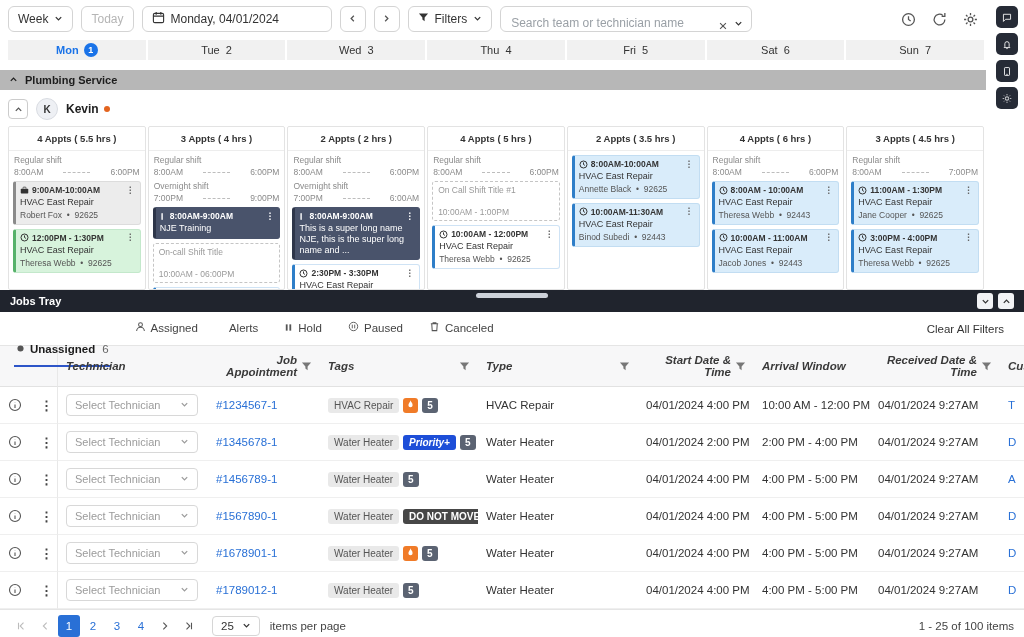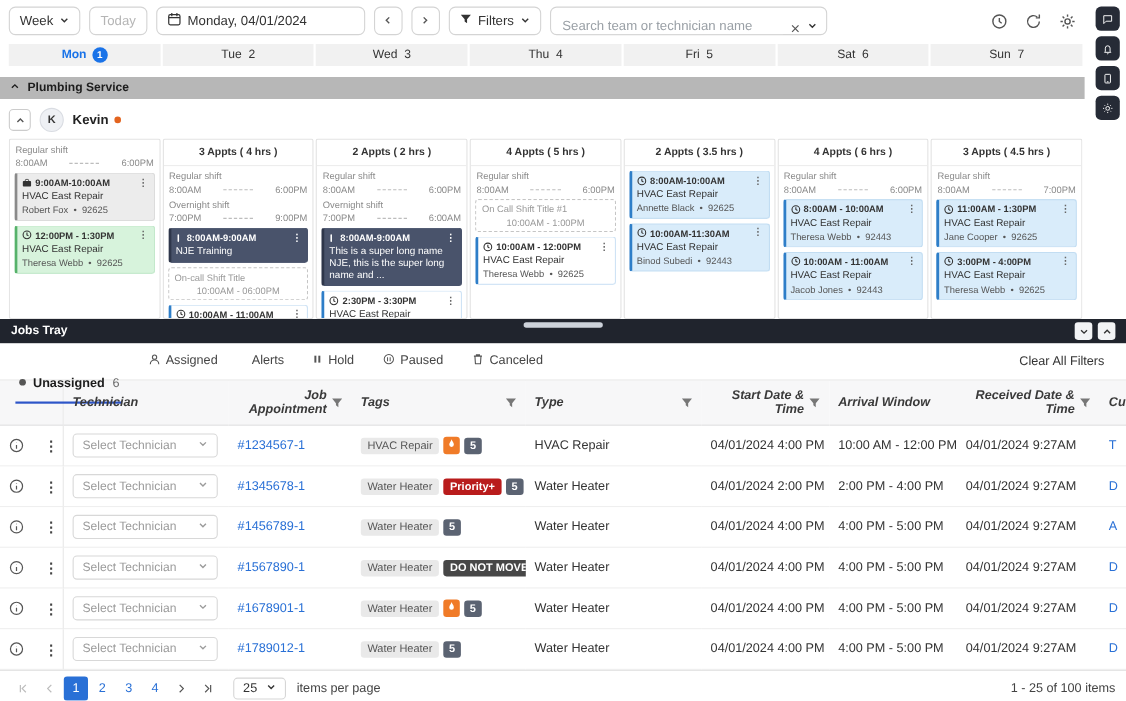--- a/index.html
+++ b/index.html
@@ -60,21 +60,21 @@
   .kebab-s { margin-left:auto; color:#666; font-weight:bold; font-size:9px; line-height:1; cursor:pointer; }
   .event-title { font-weight:normal; font-size:9px; margin-top:2px; line-height:1.2; }
   .event-who { font-size:8.5px; color:#555; margin-top:2px; }
   .event.gray  { background:#ececec; border-color:#dcdcdc; border-left-color:#8a8a8a; }
   .event.green { background:#d7f3dc; border-color:#c3e8cb; border-left-color:#56b26a; }
   .event.blue  { background:#d9ecfa; border-color:#c2ddf2; border-left-color:#2e7ec8; }
   .event.white { background:#fff; border-color:#cfe3f5; border-left-color:#2e7ec8; }
   .event.navy  { background:#49536b; border-color:#49536b; border-left-color:#2e364a; color:#fff; }
   .event.navy .kebab-s { color:#fff; }
   .oncall { border:1px dashed #c5c5c5; border-radius:3px; padding:3px 5px; color:#999; font-size:8.5px; cursor:pointer; }
-  .oncall-time { margin-top:2px;text-align:center; }
+  .oncall-time { margin-top:12px; }
 
   
   .tray-header { background:#20242d; color:#fff; height:22px; display:flex; align-items:center; padding:0 10px; position:relative; }
   .tray-title { font-size:11px; font-weight:bold; }
   .handle { position:absolute; left:50%; top:3px; transform:translateX(-50%); width:72px; height:5px; background:#cdd2da; border-radius:3px; cursor:grab; }
   .tray-btns { margin-left:auto; display:flex; gap:5px; }
   .tray-btn { width:16px; height:16px; background:#f2f3f5; border:none; border-radius:3px; color:#333;
               display:flex; align-items:center; justify-content:center; cursor:pointer; padding:0; }
 
   .tabs { display:flex; align-items:center; gap:22px; padding:0 14px; height:34px; border-bottom:1px solid #e5e5e5; }
@@ -93,21 +93,21 @@
   td { padding:7px 8px; border-bottom:1px solid #efefef; vertical-align:middle; white-space:nowrap; overflow:hidden; }
   td.div-r, th.div-r { border-right:1px solid #e8e8e8; }
   .icon-btn { background:none; border:none; padding:0; color:#555; cursor:pointer; display:flex; }
   .kebab-btn { background:none; border:none; color:#444; font-size:13px; font-weight:bold; cursor:pointer; padding:0 2px; }
   .tech-select { display:flex; align-items:center; justify-content:space-between; border:1px solid #d8d8d8; border-radius:4px;
                  padding:4px 8px; width:132px; color:#9b9b9b; font-size:11px; background:#fff; cursor:pointer; }
   a.blue-link { color:#2970d6; text-decoration:none; cursor:pointer; }
   .tags { display:flex; gap:4px; align-items:center; }
   .chip { border-radius:3px; padding:2px 6px; font-size:10px; white-space:nowrap; display:flex; align-items:center; gap:2px; }
   .chip.gray   { background:#e9e9e9; color:#555; }
-  .chip.green  { background:#b91c1c; color:#fff; font-weight:bold; }
+  .chip.green  { background:#1d4ed8; color:#fff; font-weight:bold;font-style:italic; }
   .chip.dark   { background:#474747; color:#fff; font-weight:bold; }
   .chip.orange { background:#f07b28; color:#fff; padding:2px 4px; }
   .chip.slate  { background:#5b6372; color:#fff; padding:2px 5px; font-weight:bold; }
 
   .pager { display:flex; align-items:center; gap:4px; padding:6px 10px; border-top:1px solid #e5e5e5; font-size:11.5px; color:#555; height:32px; }
   .pg-btn { width:22px; height:22px; display:flex; align-items:center; justify-content:center; background:none; border:none;
             color:#555; cursor:pointer; border-radius:3px; padding:0; }
   .pg-btn.off { color:#bcbcbc; }
   .pg-num { width:22px; height:22px; display:flex; align-items:center; justify-content:center; color:#2970d6; background:none;
             border:none; font-size:11.5px; cursor:pointer; border-radius:3px; font-family:inherit; }
@@ -254,20 +254,21 @@
       </button>
     <div class="avatar">K</div>
     <div class="tech-name">
       <span>Kevin</span>
       <span class="status-dot"></span>
     </div>
   </div>
 
   <div class="calendar" id="calendar">
       <div class="cal-col">
+        <div class="appts">4 Appts ( 5.5 hrs )</div>
         <div class="col-body">
           <div class="shift">
             <div>Regular shift</div>
             <div class="shift-times">
               <span>8:00AM</span>
               <span class="shift-dash"></span>
               <span>6:00PM</span>
             </div>
           </div>
           <div class="event gray">

